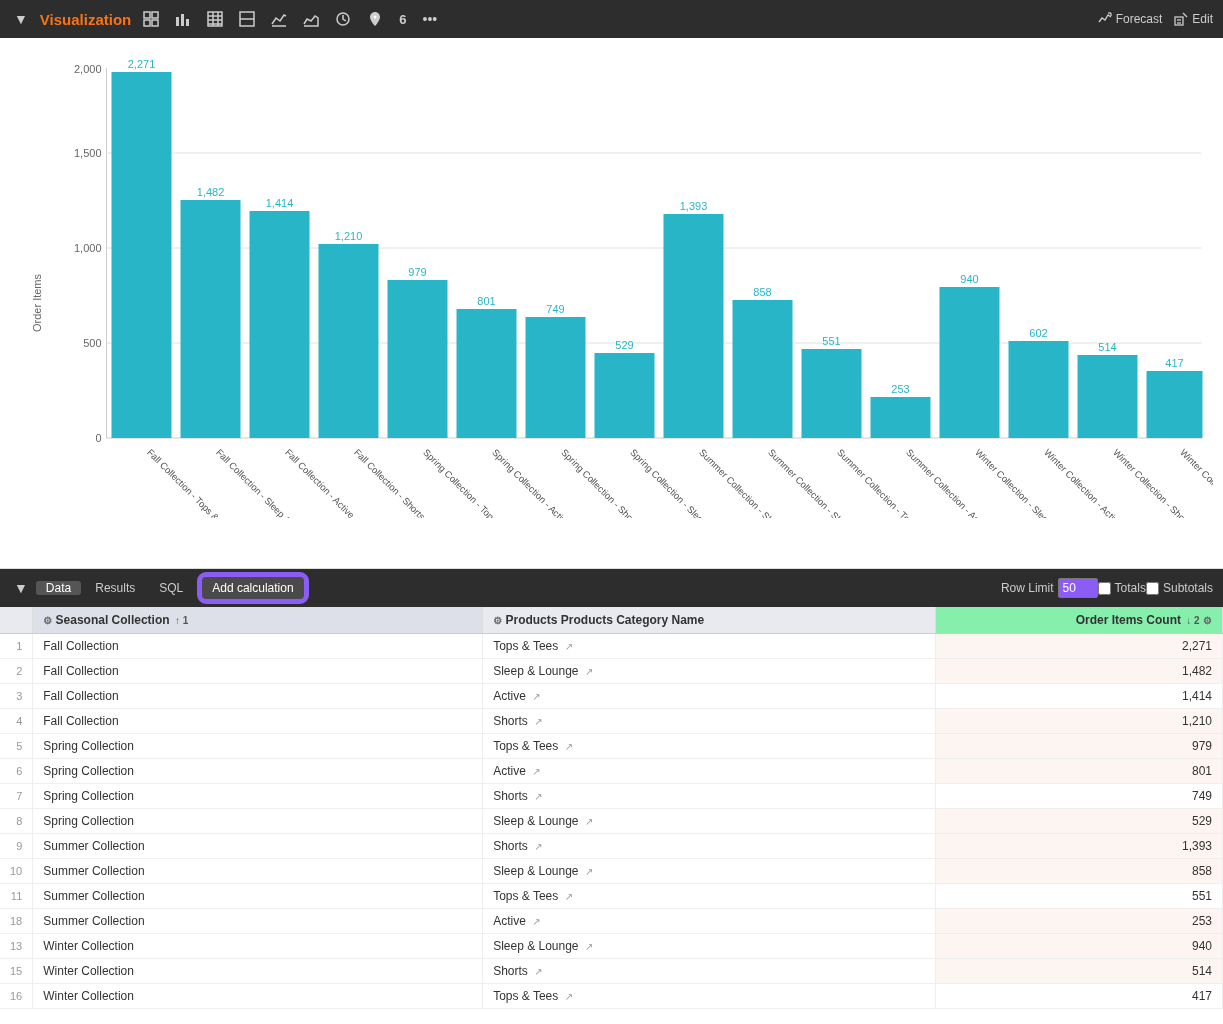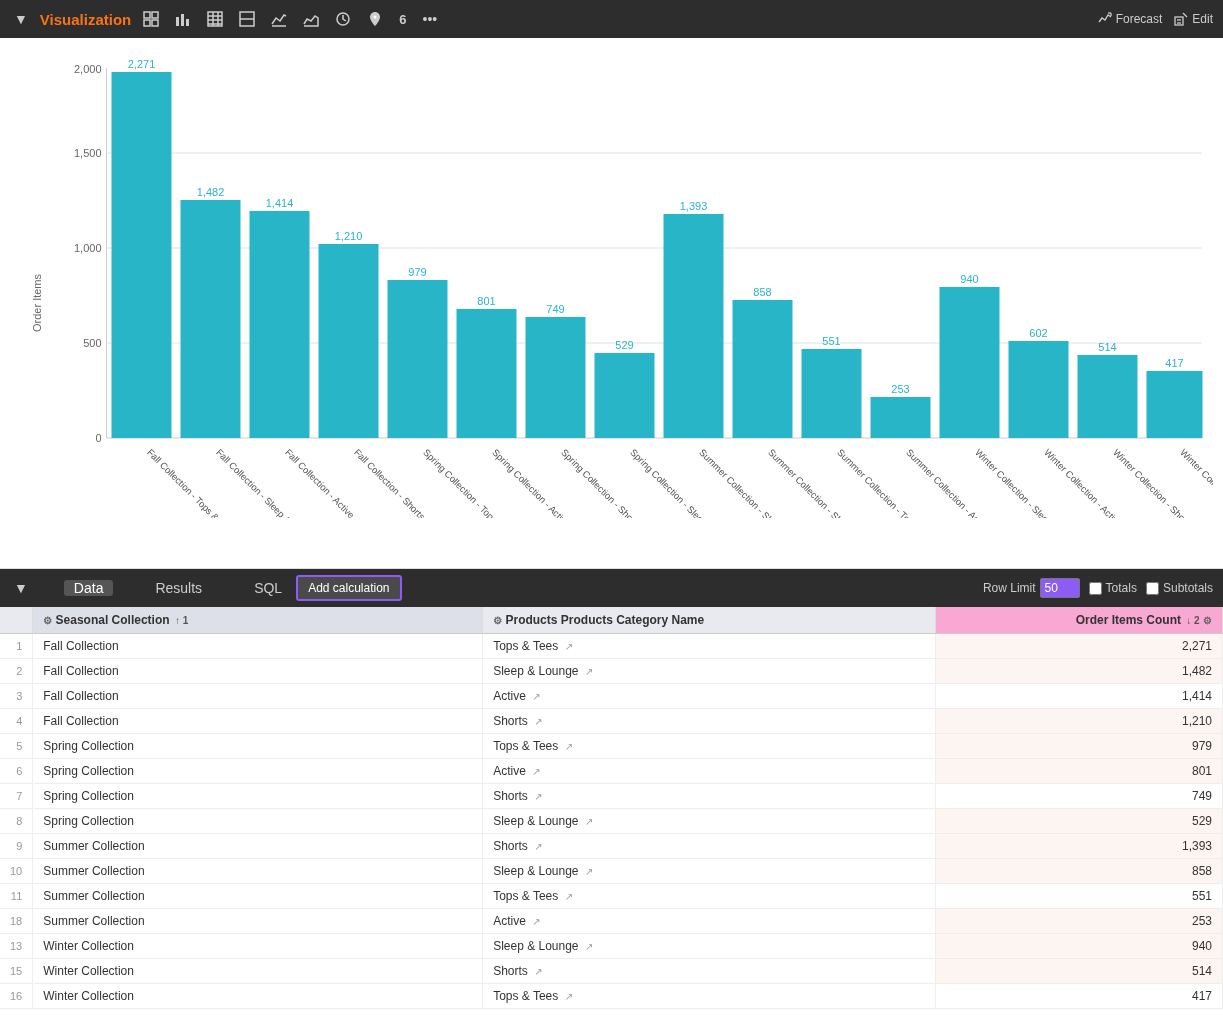--- a/index.html
+++ b/index.html
@@ -92,43 +92,42 @@
       display: flex;
       align-items: center;
       padding: 0 10px;
       gap: 4px;
     }
     .data-tab {
       background: none;
       border: none;
       color: #ccc;
       cursor: pointer;
-      font-size: 14px;
+      font-size: 12px;
       padding: 0 10px;
       border-radius: 3px;
-      margin-left: 28px;
     }
     .data-tab.active {
       background: #555;
       color: #fff;
     }
     .add-calc-btn {
       background: #4a4a4a;
-      border: 2px solid #8b5cf6;
+      border: 5px solid #8b5cf6;
       color: #fff;
       cursor: pointer;
       font-size: 12px;
       padding: 4px 10px;
-      border-radius: 3px;
+      border-radius: 9px;
     }
     .data-toolbar-right {
       margin-left: auto;
       display: flex;
       align-items: center;
-      gap: 9px;
+      gap: 0;
       color: #ccc;
       font-size: 12px;
     }
     .row-limit-input {
       width: 40px;
       padding: 2px 4px;
       font-size: 12px;
       background: #8b5cf6;
       border: 1px solid #777;
       color: #fff;
@@ -412,21 +411,21 @@
           </div>
         </th>
         <th style="width:38%;">
           <div class="col-header-content">
             <span>
               <span style="font-size:10px;color:#666;">⚙</span>
               <span>Products </span><span>Products Category Name</span>
             </span>
           </div>
         </th>
-        <th style="width:24%; background:#f9a8d4;">
+        <th style="width:24%; background:#86efac;">
           <div class="col-header-content" style="justify-content:flex-end;">
             <span>
               <span>Order Items Count</span>
               <span class="sort-icon">↓ 2</span>
               <span style="font-size:10px;color:#666;">⚙</span>
             </span>
           </div>
         </th>
       </tr>
     </thead>

